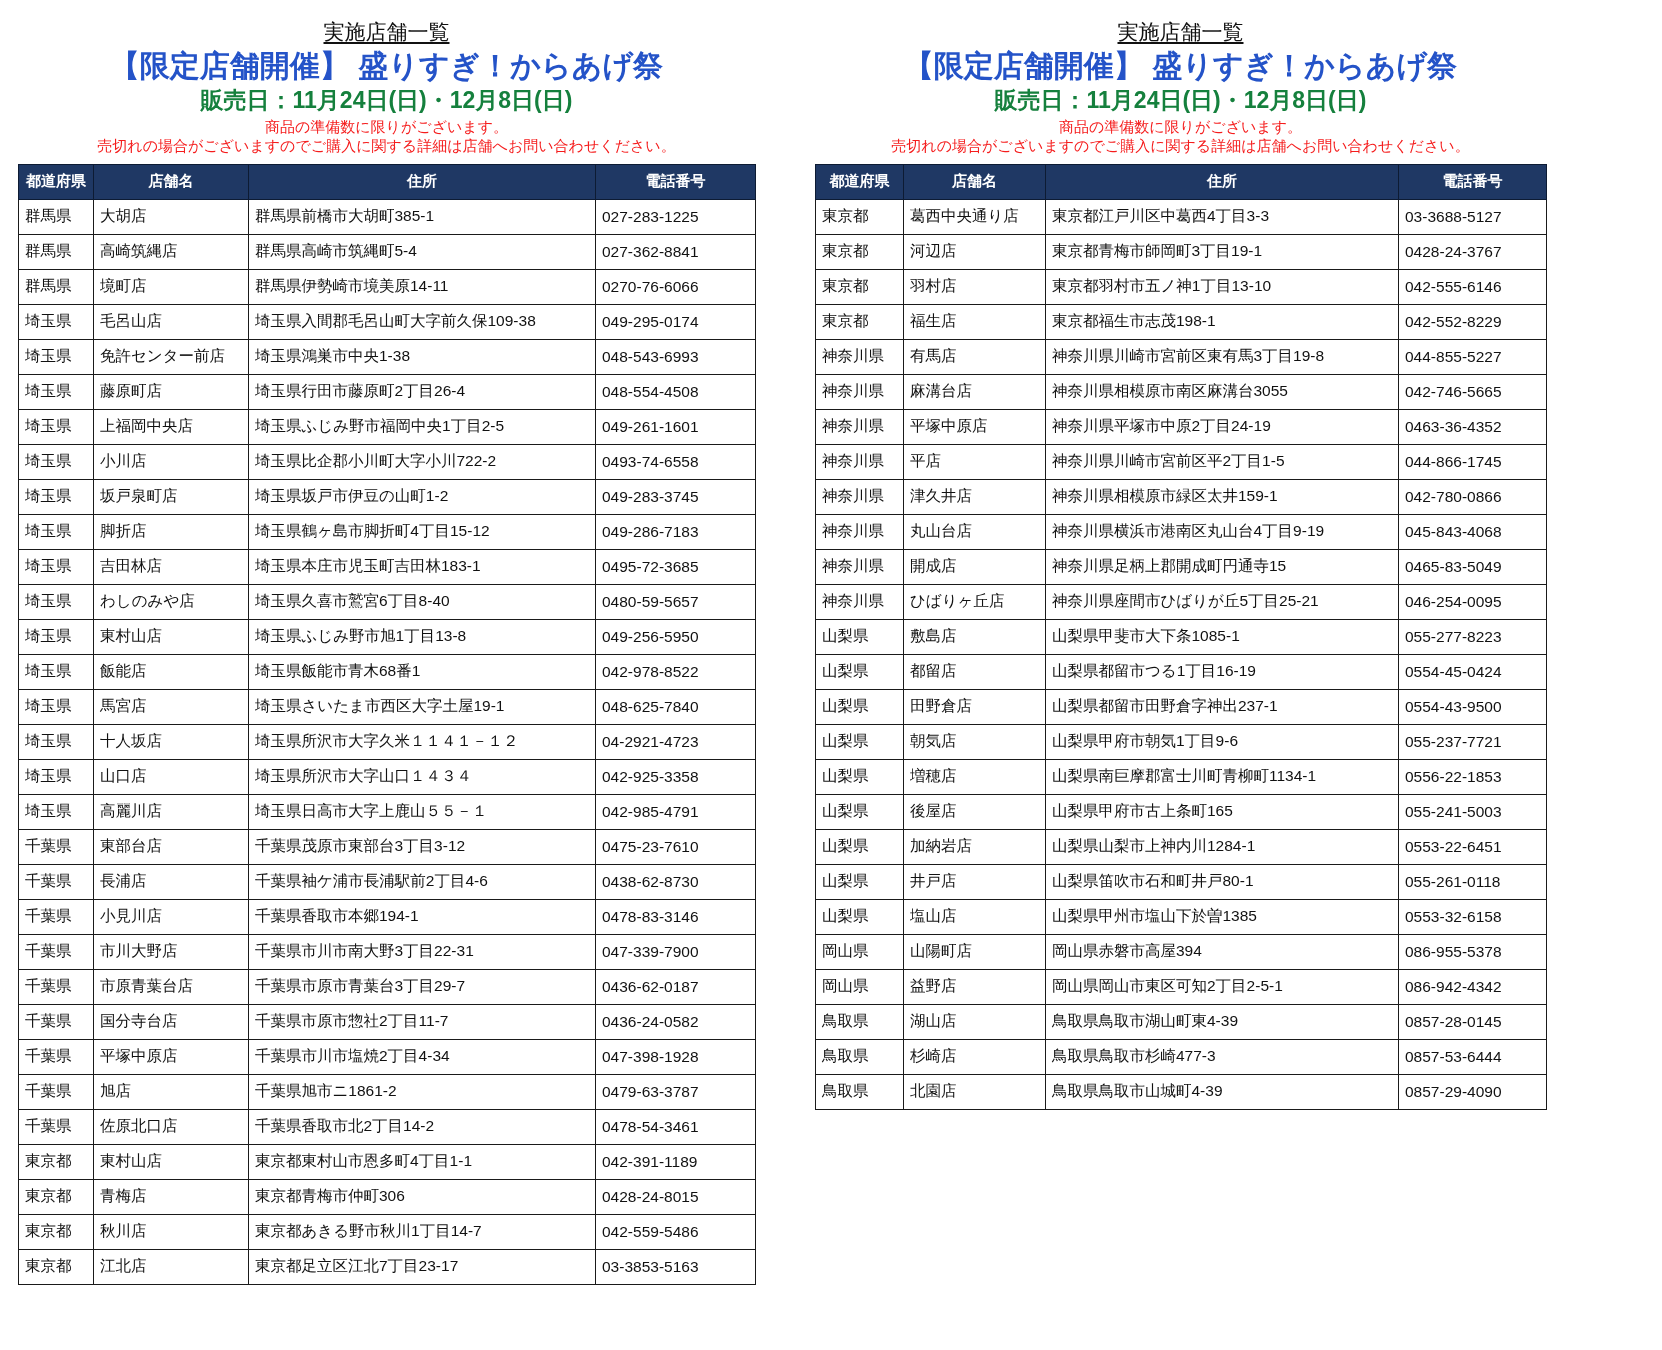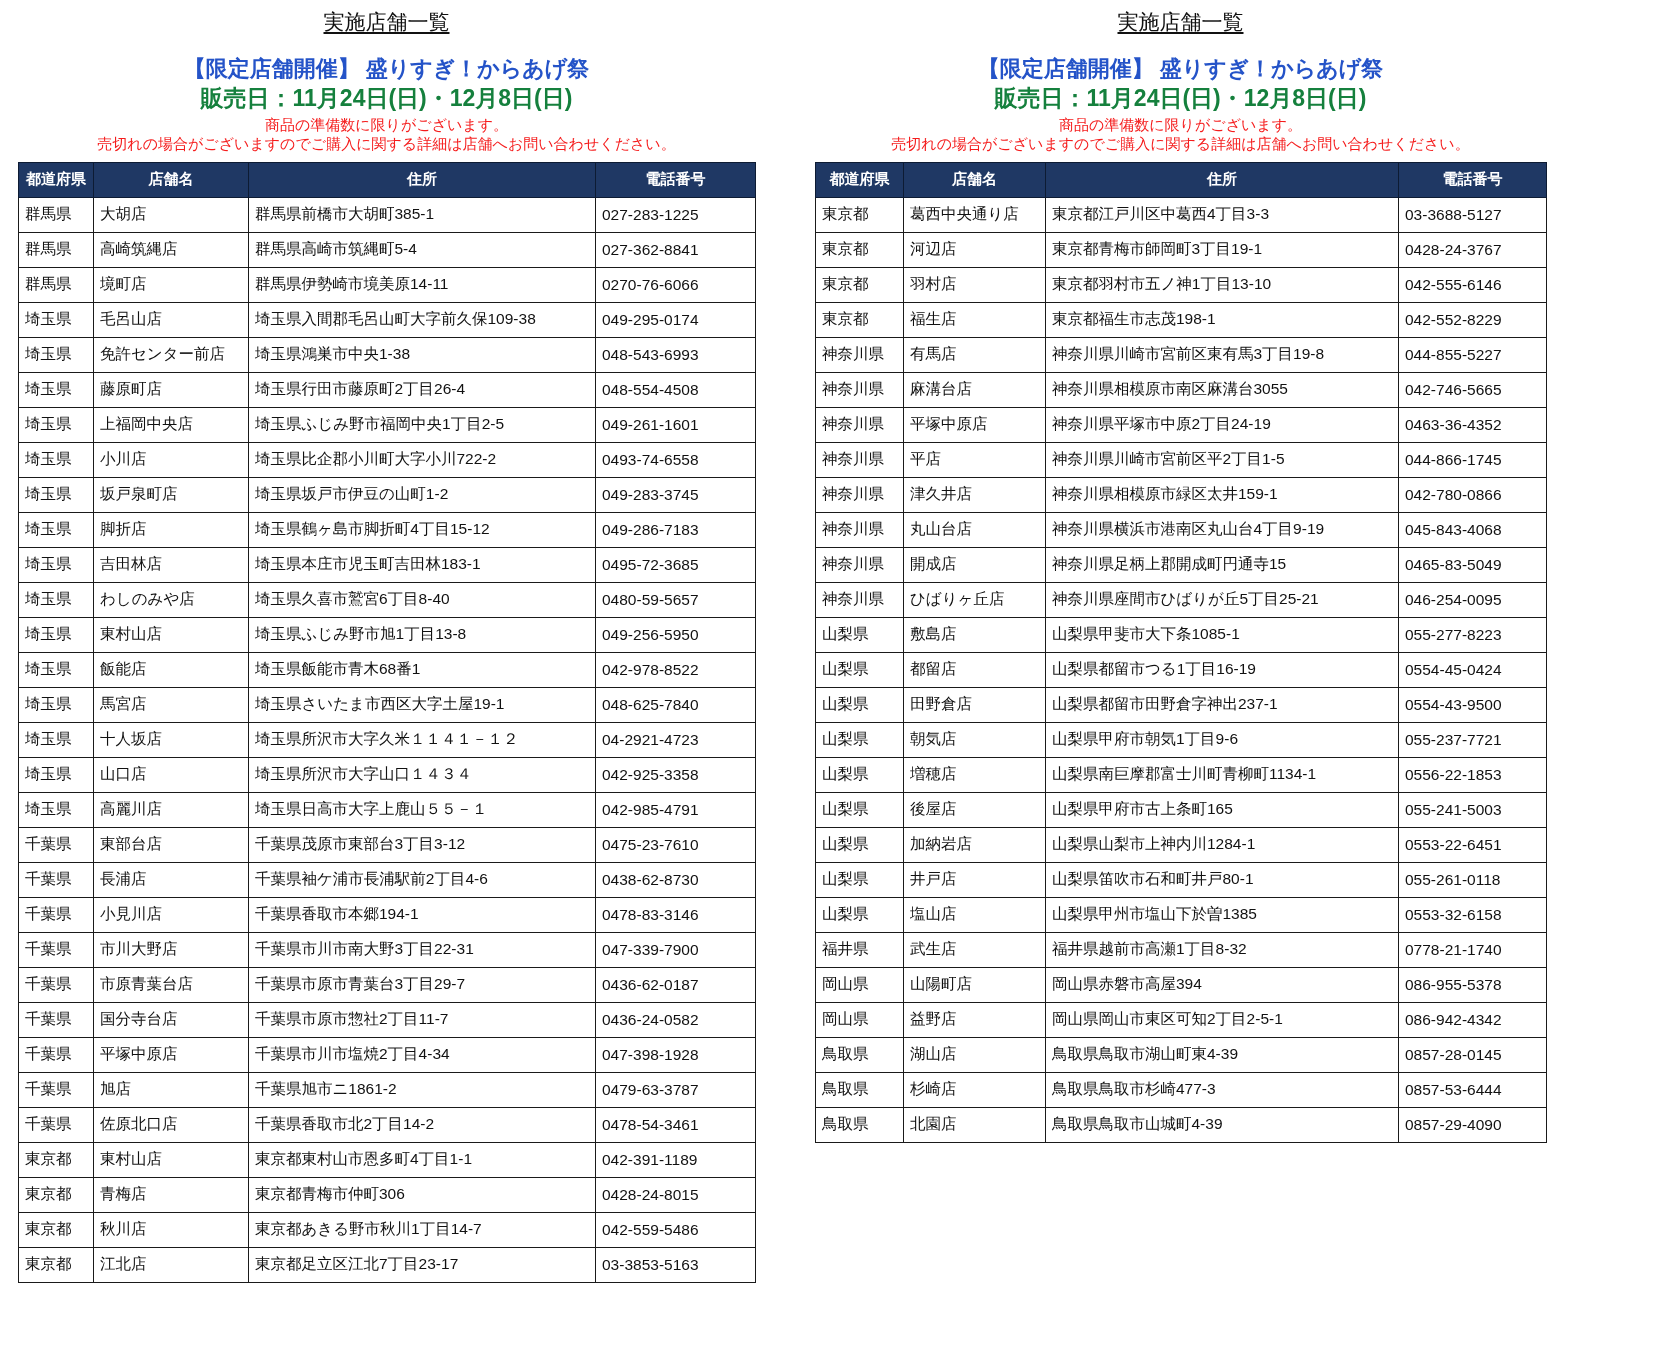--- a/index.html
+++ b/index.html
@@ -3,26 +3,26 @@
 <meta charset="utf-8">
 <style>
   :root{
     --header-bg:#1f3864;
     --subtitle-blue:#2453c8;
     --warning-red:#f51c1c;
   }
   *{box-sizing:border-box;margin:0;padding:0;}
   html,body{width:1662px;height:1350px;background:#ffffff;overflow:hidden;}
   body{font-family:"Liberation Sans","DejaVu Sans",sans-serif;color:#111;}
-  .page{display:flex;padding-left:18px;padding-top:8px;gap:60px;}
+  .page{display:flex;padding-left:18px;padding-top:18px;gap:60px;}
   .panel{width:737px;flex:0 0 auto;}
   .panel.right{width:731px;}
   .panel-header{text-align:center;margin-bottom:8px;}
   .main-title{font-size:21px;font-weight:400;color:#111;text-decoration:underline;text-underline-offset:3px;line-height:1.3;}
-  .sub-title{font-size:22px;font-weight:700;color:var(--subtitle-blue);line-height:1.25;margin-top:20px;}
+  .sub-title{font-size:30px;font-weight:700;color:var(--subtitle-blue);line-height:1.25;margin-top:2px;}
   .date-line{font-size:23px;font-weight:700;color:#15803d;line-height:1.2;margin-top:2px;}
   .warn1{font-size:15px;color:var(--warning-red);line-height:1.25;margin-top:4px;}
   .warn2{font-size:15px;color:var(--warning-red);line-height:1.25;}
   table{border-collapse:collapse;width:100%;table-layout:fixed;}
   th{background:var(--header-bg);color:#ffffff;font-size:15px;font-weight:700;height:35px;text-align:center;border:1px solid #0d1b33;padding:2px 4px;}
   td{border:1px solid #1a1a1a;font-size:15.5px;height:35px;padding:2px 6px;vertical-align:middle;text-align:left;white-space:nowrap;overflow:hidden;color:#111;}
   
   .panel.left col.c0{width:75px;}
   .panel.left col.c1{width:155px;}
   .panel.left col.c2{width:347px;}
@@ -396,26 +396,20 @@
             <td>山梨県笛吹市石和町井戸80-1</td>
             <td>055-261-0118</td>
           </tr>
           <tr>
             <td>山梨県</td>
             <td>塩山店</td>
             <td>山梨県甲州市塩山下於曽1385</td>
             <td>0553-32-6158</td>
           </tr>
           <tr>
-            <td>福井県</td>
-            <td>武生店</td>
-            <td>福井県越前市高瀬1丁目8-32</td>
-            <td>0778-21-1740</td>
-          </tr>
-          <tr>
             <td>岡山県</td>
             <td>山陽町店</td>
             <td>岡山県赤磐市高屋394</td>
             <td>086-955-5378</td>
           </tr>
           <tr>
             <td>岡山県</td>
             <td>益野店</td>
             <td>岡山県岡山市東区可知2丁目2-5-1</td>
             <td>086-942-4342</td>

